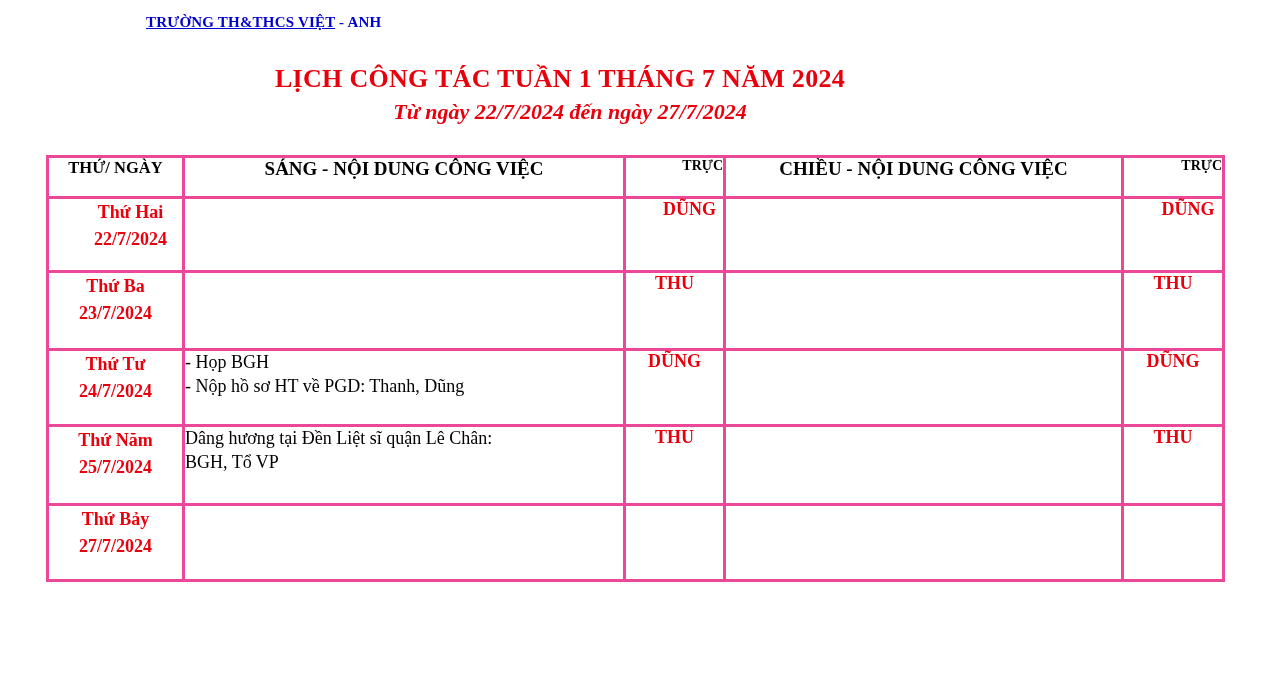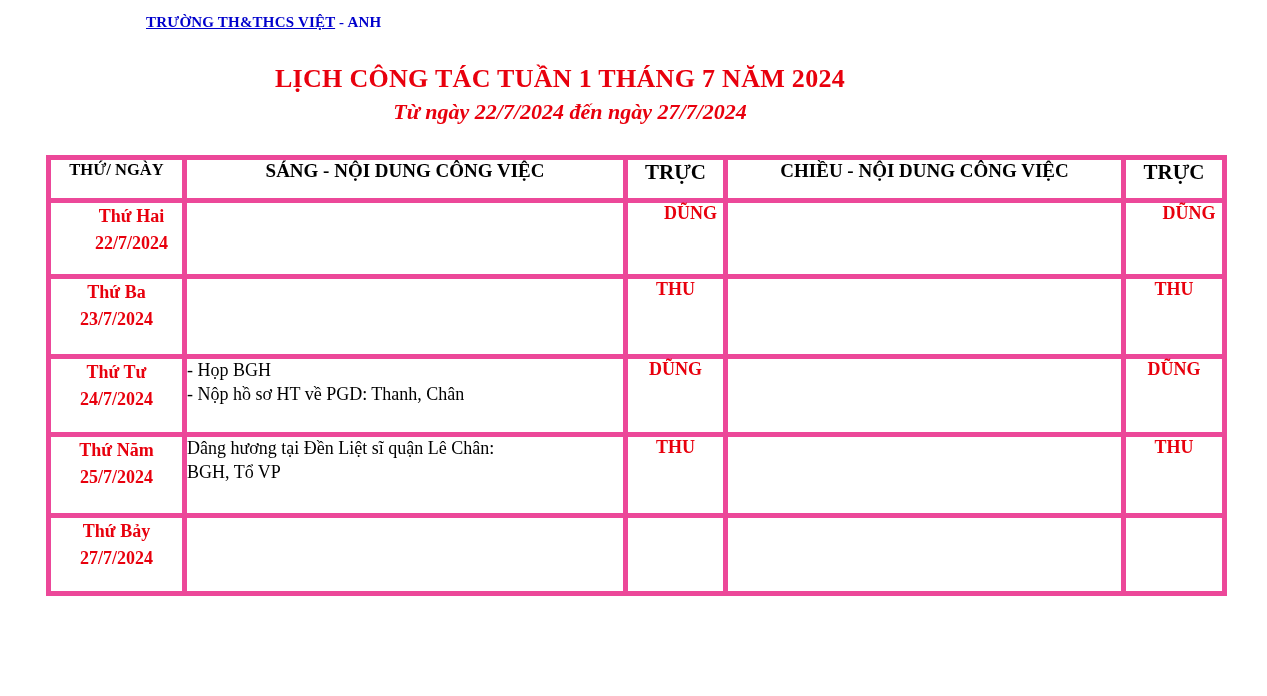--- a/index.html
+++ b/index.html
@@ -53,40 +53,40 @@
   }
   table.schedule {
     position: absolute;
     left: 46px;
     top: 155px;
     width: 1176px;
     border-collapse: collapse;
     table-layout: fixed;
   }
   table.schedule td, table.schedule th {
-    border: 5px solid #ec4899;
+    border: 3px solid #ec4899;
     padding: 0;
     vertical-align: top;
   }
   .col-day   { width: 136px; }
   .col-morn  { width: 441px; }
   .col-tr1   { width: 100px; }
   .col-aft   { width: 398px; }
   .col-tr2   { width: 101px; }
 
   thead th {
     height: 38px;
     text-align: center;
     vertical-align: middle;
     font-weight: bold;
     color: #000000;
   }
   th.h-day   { font-size: 16.5px; }
   th.h-morn  { font-size: 19px; }
-  th.h-tr    { font-size: 21px; }
+  th.h-tr    { font-size: 14px; text-align: right; }
   th.h-aft   { font-size: 19px; }
 
   td.day-cell {
     text-align: center;
     vertical-align: middle;
     color: #e8000d;
     font-weight: bold;
     font-size: 18px;
     line-height: 1.5;
   }
@@ -177,21 +177,21 @@
       <td class="duty-cell">THU</td>
     </tr>
 
     <tr class="row-wed">
       <td class="day-cell">
         <span class="d1">Thứ Tư</span>
         <span class="d2">24/7/2024</span>
       </td>
       <td class="content-cell">
         <span class="line">- Họp BGH</span>
-        <span class="line">- Nộp hồ sơ HT về PGD: Thanh, Chân</span>
+        <span class="line">- Nộp hồ sơ HT về PGD: Thanh, Dũng</span>
       </td>
       <td class="duty-cell">DŨNG</td>
       <td class="content-cell">
         <span class="line"></span>
       </td>
       <td class="duty-cell">DŨNG</td>
     </tr>
 
     <tr class="row-thu">
       <td class="day-cell">

